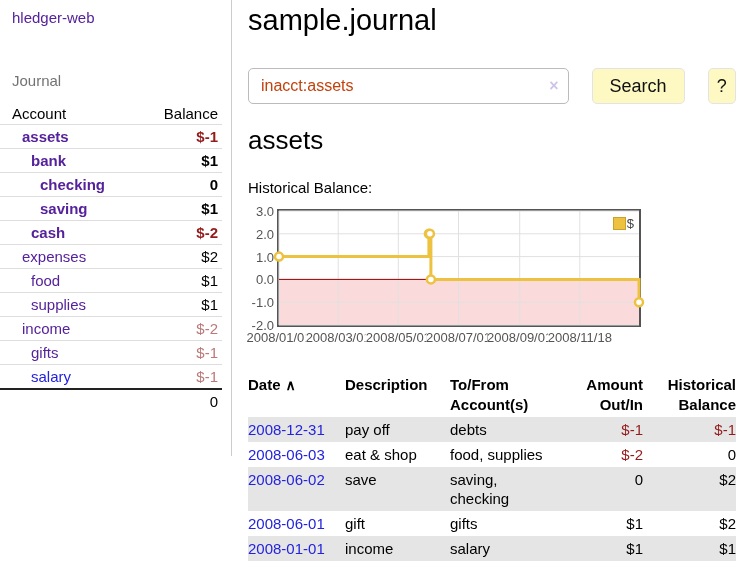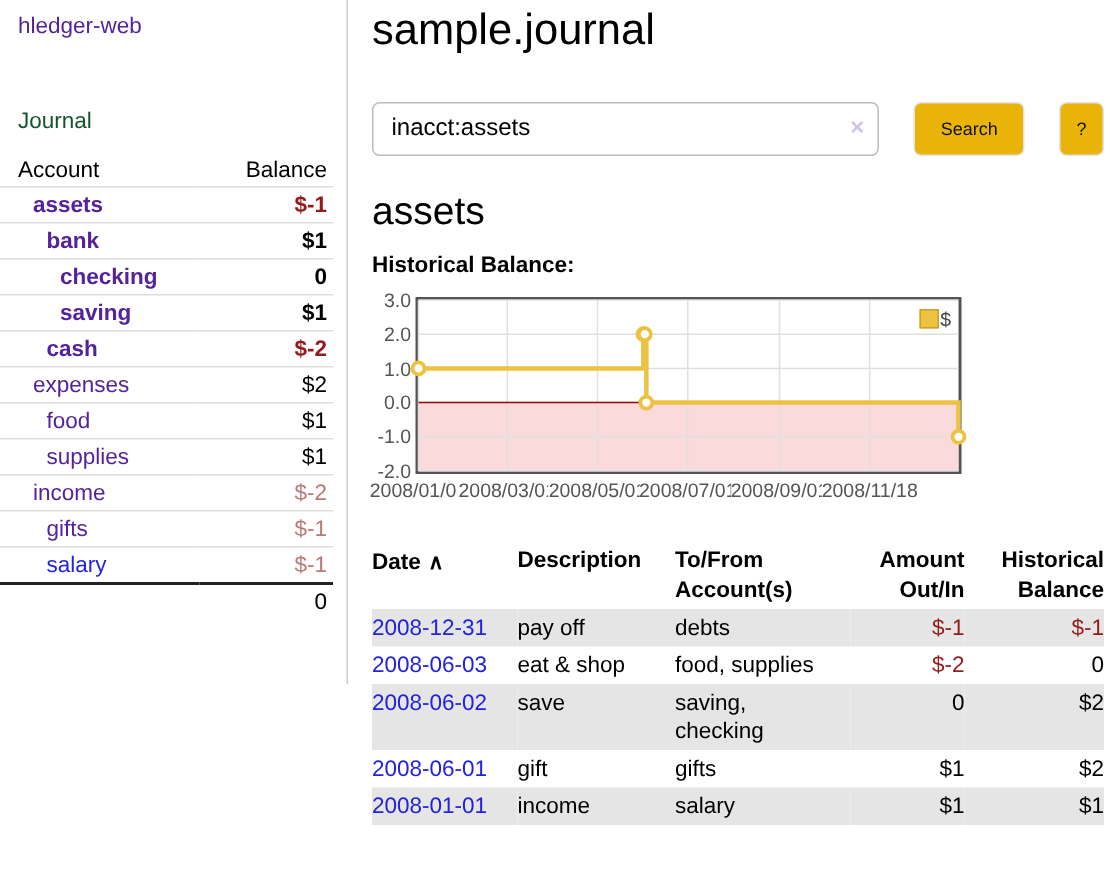--- a/index.html
+++ b/index.html
@@ -7,50 +7,50 @@
   body {
     width:742px; height:582px; position:relative; overflow:hidden;
     background:#fff; color:#000;
     font-family:"Liberation Sans", sans-serif; font-size:15px;
   }
   a { text-decoration:none; }
 
   
   .sidebar { position:absolute; left:0; top:0; width:232px; height:456px; border-right:1px solid #ccc; }
   .app-title { display:block; padding:9px 12px 0 12px; color:#55229b; }
-  .nav-journal { display:block; padding:46px 12px 0 12px; color:#14532d; }
+  .nav-journal { display:block; padding:46px 12px 0 12px; color:#737373; }
   .sb-table { width:222px; border-collapse:collapse; margin-top:13px; font-size:15px; }
   .sb-table th { font-weight:400; text-align:left; padding:3px 0 2px 12px; }
   .sb-table th.r { text-align:right; padding-right:4px; }
   .sb-table tbody tr { border-top:1px solid #ddd; }
   .sb-table td { padding:3px 0; }
   .sb-table tr.b { font-weight:bold; }
   .sb-table .acct a { color:#55229b; }
   .sb-table .acct a.blue { color:#2323dd; }
   .sb-table .bal { text-align:right; padding-right:4px; }
   .neg-strong { color:#941b1b; }
   .neg-weak { color:#bb7878; }
   .sb-table tfoot tr { border-top:2px solid #222; }
 
   
   .main { position:absolute; left:248px; top:0; width:488px; }
   h1 { font-size:29px; font-weight:400; margin:4px 0 0 0; line-height:32px; }
   .search-row { margin-top:32px; display:flex; gap:11px; height:36px; }
   .search-wrap { position:relative; width:364px; }
   .search-wrap input {
     width:100%; height:36px; border:1px solid #bbb; border-radius:5px;
-    font-family:inherit; font-size:16px; color:#000000; padding:0 30px 0 12px; outline:none;
+    font-family:inherit; font-size:16px; color:#c2410c; padding:0 30px 0 12px; outline:none;
   }
   .clear { position:absolute; right:10px; top:50%; transform:translateY(-50%);
     color:#cfc4e6; font-weight:bold; font-size:16px; cursor:pointer; line-height:1; }
-  .btn { height:36px; padding:0 17px; font-family:inherit; font-size:12px; color:#111;
-    background:#eab308; border:1px solid #e3e3e3; border-radius:5px; cursor:pointer;margin-left:12px; }
+  .btn { height:36px; padding:0 17px; font-family:inherit; font-size:18px; color:#111;
+    background:#fef9c3; border:1px solid #e3e3e3; border-radius:5px; cursor:pointer;margin-left:12px; }
   .btn.help { width:32px; padding:0; }
   h2 { font-size:26px; font-weight:400; margin:21px 0 0 0; line-height:30px; }
-  .chart-label { font-weight:bold; margin-top:13px; }
+  .chart-label { font-weight:normal; margin-top:24px; }
 
   
   .chart { position:relative; height:138px; margin-top:13px; }
   .plot { position:absolute; left:29px; top:0; width:364px; height:118px;
     border:2px solid #545454; background:#fff; }
   .ytick { position:absolute; left:-8px; width:34px; text-align:right;
     font-size:13px; color:#545454; transform:translateY(-50%); line-height:1; }
   .xtick { position:absolute; top:122px; transform:translateX(-50%); white-space:nowrap;
     font-size:13px; color:#545454; background:#fff; line-height:1; }
   .legend { position:absolute; right:5px; top:5px; display:flex; align-items:center; gap:1px; }

